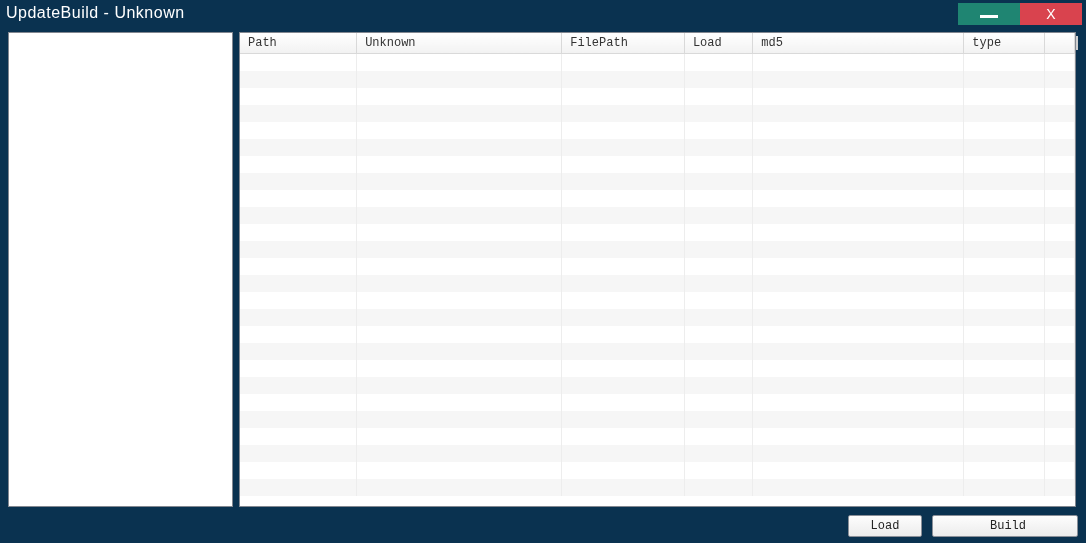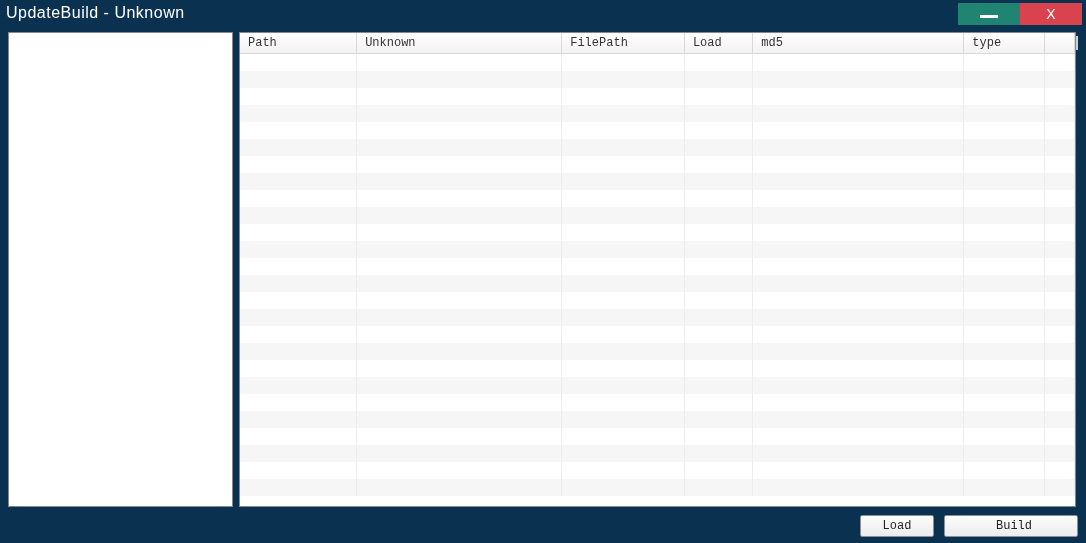--- a/index.html
+++ b/index.html
@@ -149,21 +149,21 @@
     border: 1px solid #8a8f98;
     border-radius: 2px;
     display: flex;
     align-items: center;
     justify-content: center;
     color: #222;
     cursor: pointer;
     font-family: "SimSun", "NSimSun", "Courier New", monospace;
     font-size: 12px;
   }
-  .btn.wide { width: 134px; padding-left: 6px; }
+  .btn.wide { width: 146px; padding-left: 6px; }
 </style>
 </head>
 <body>
 
 <div class="titlebar">
   <div class="title">UpdateBuild - Unknown</div>
   <div class="controls">
     <div class="ctl ctl-min">
       <div class="dash"></div>
     </div>

